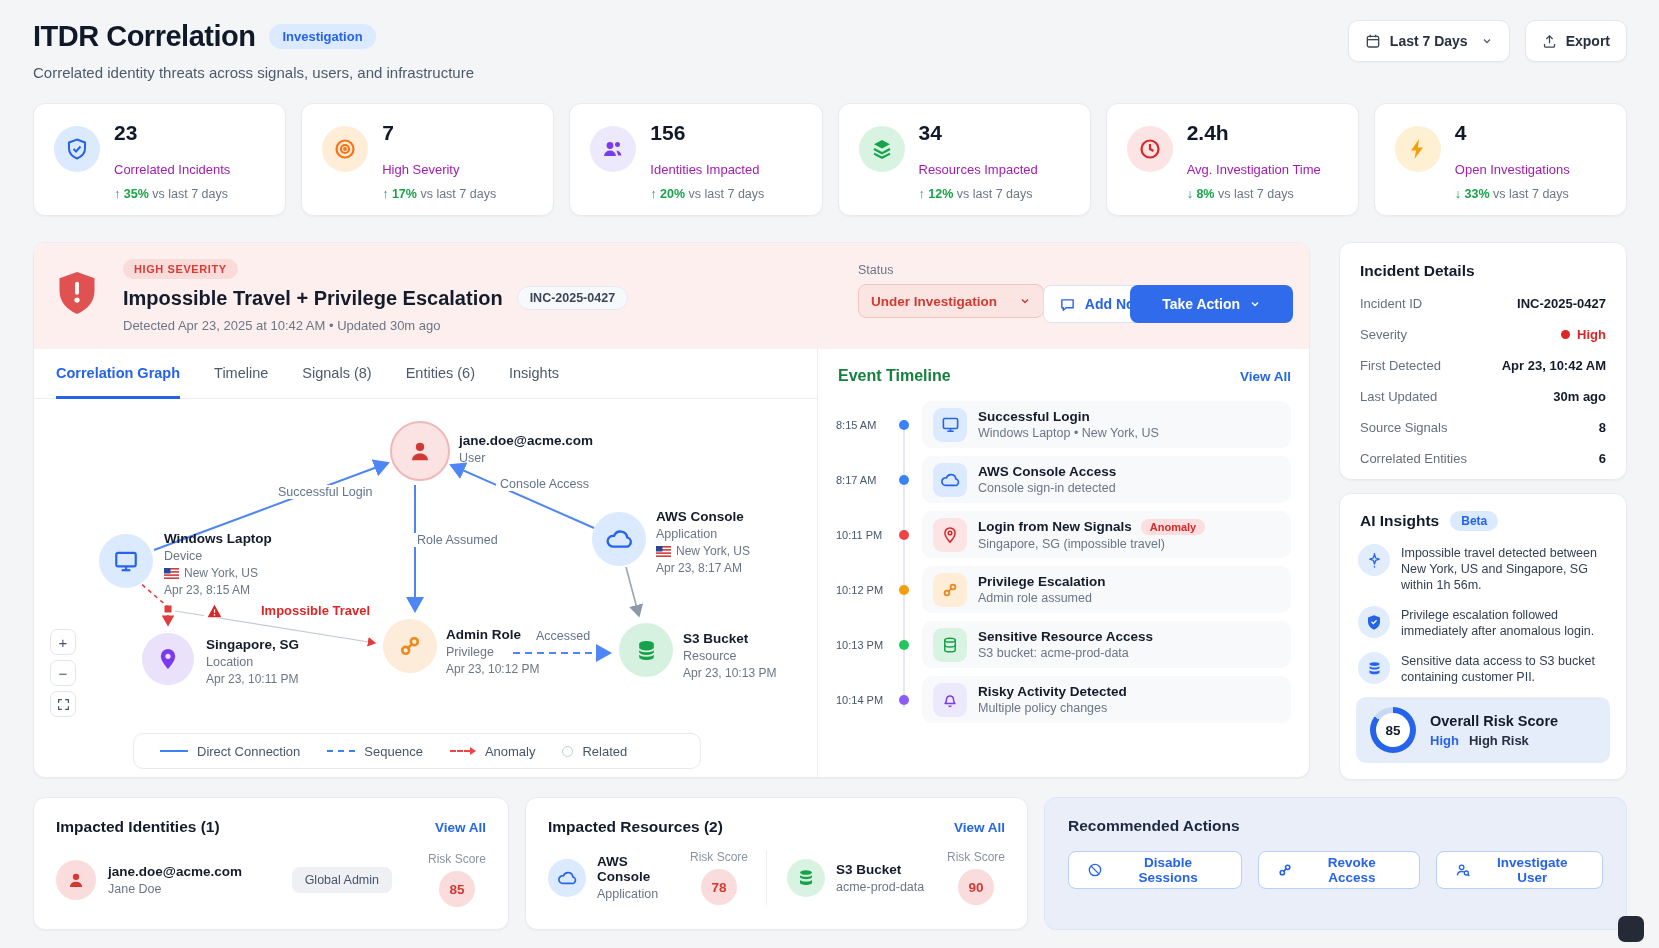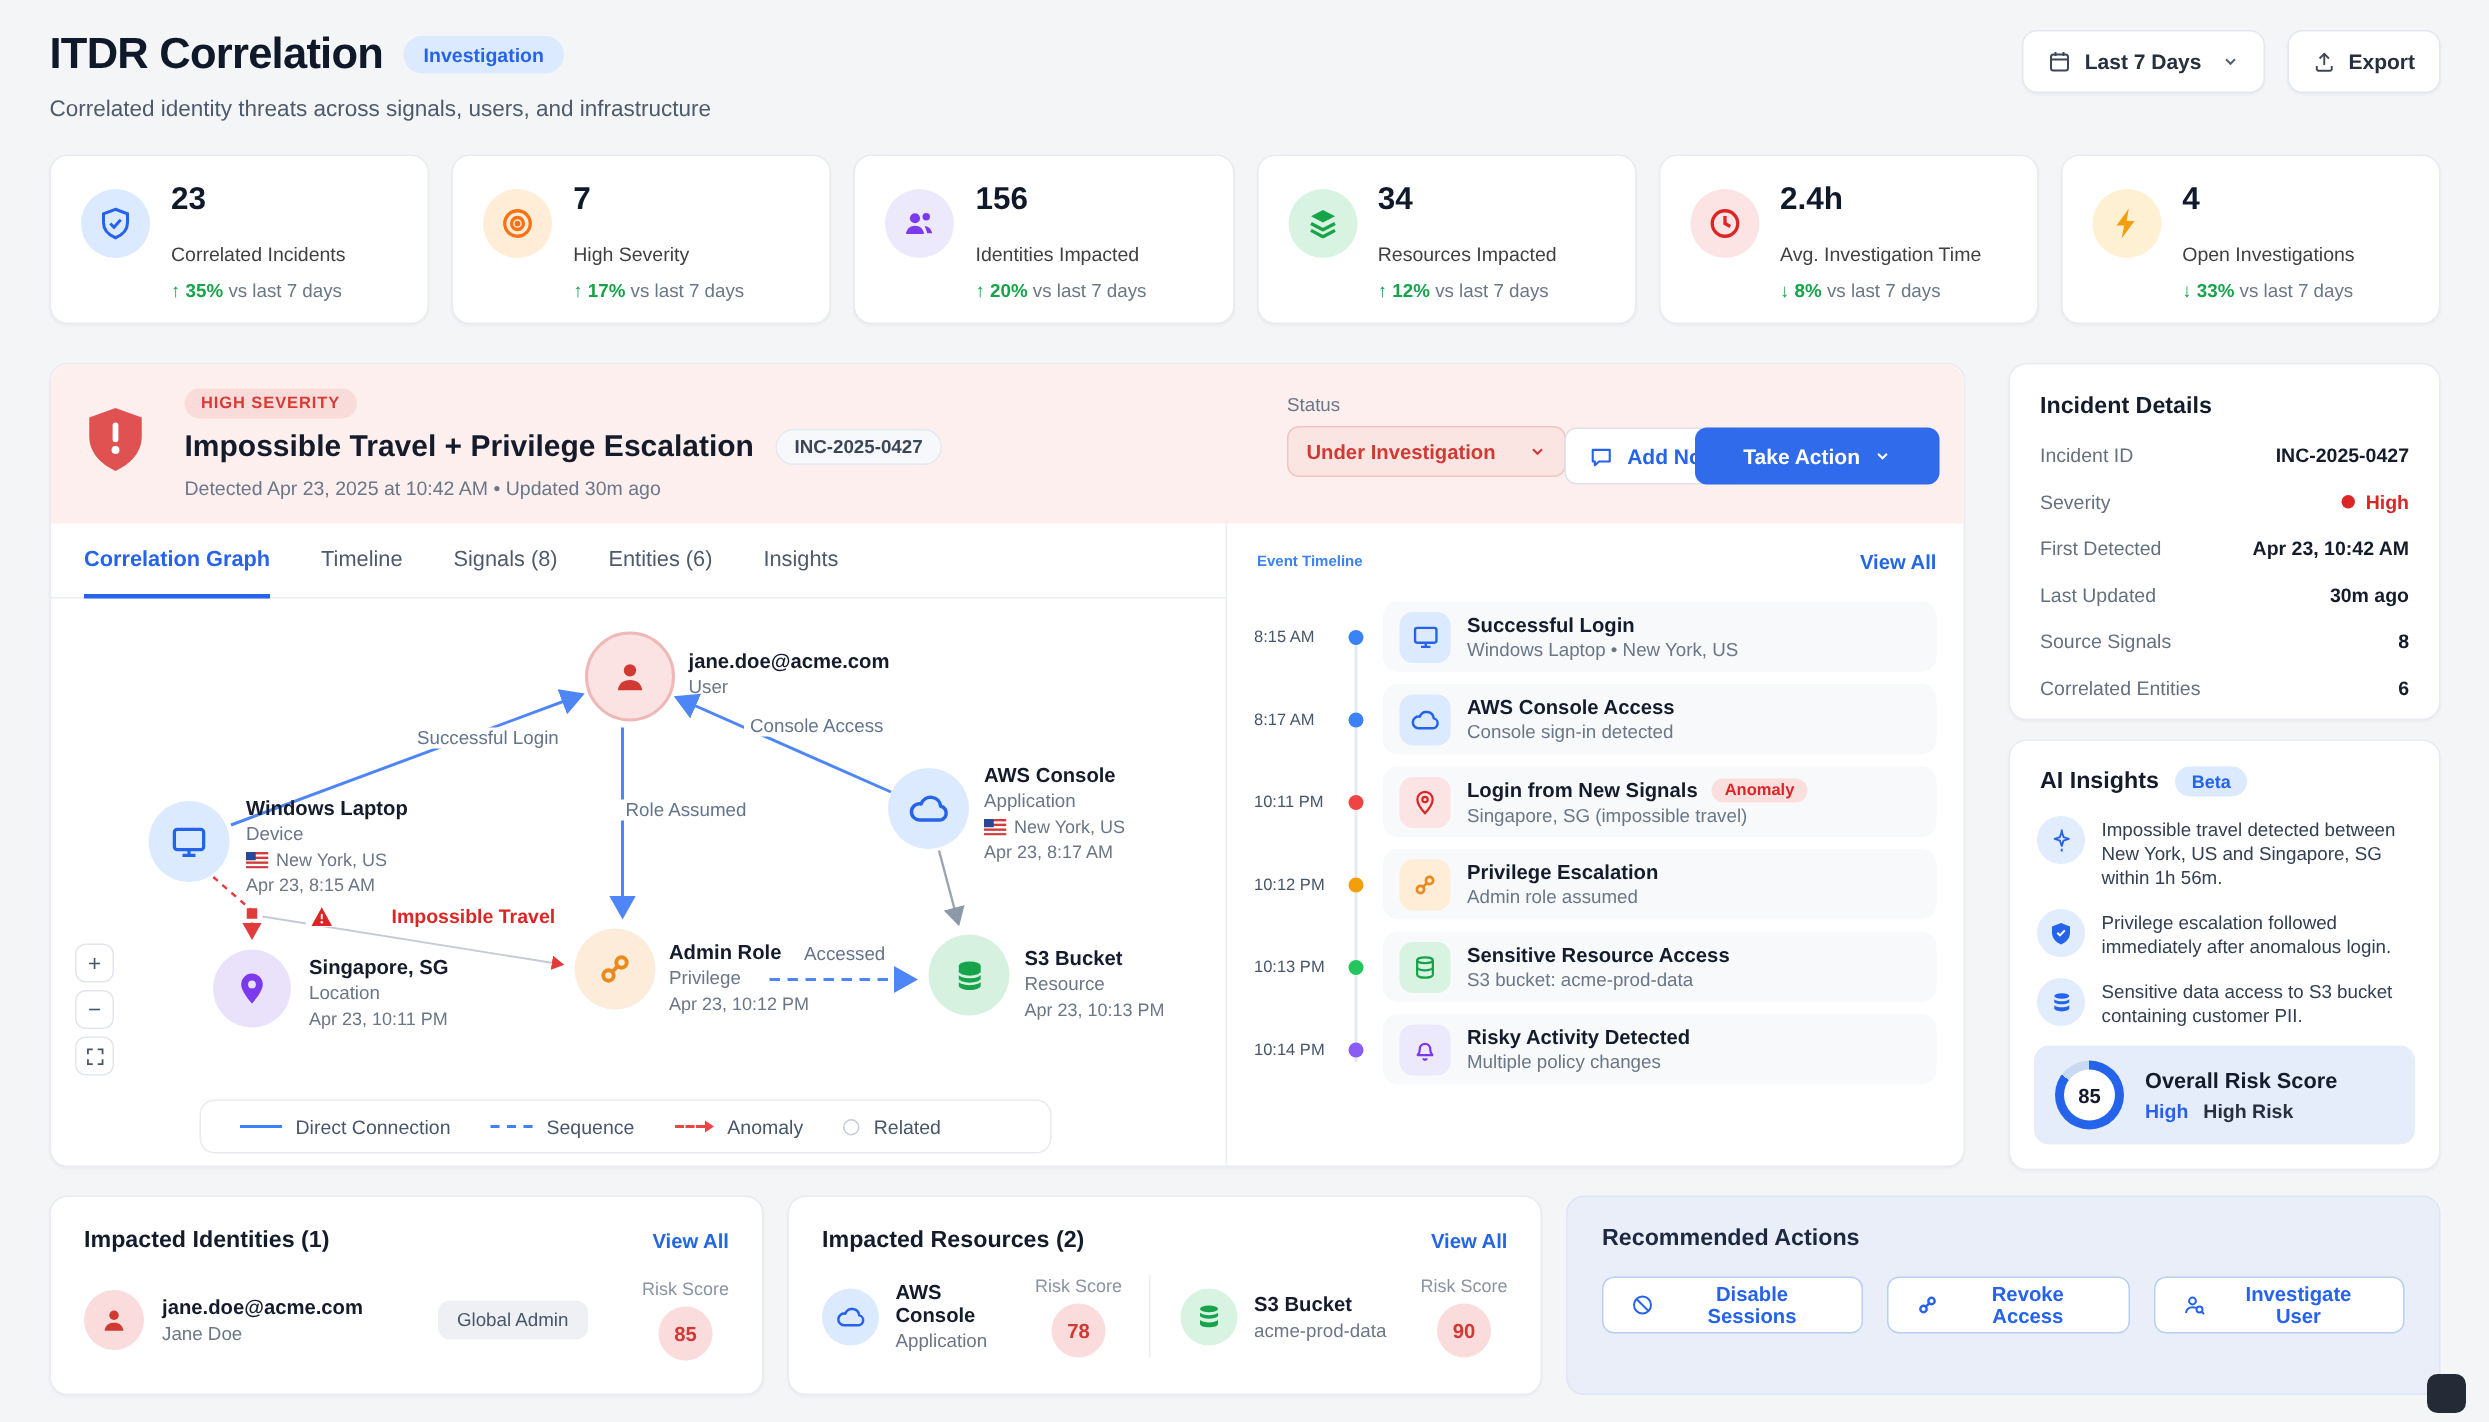--- a/index.html
+++ b/index.html
@@ -29,21 +29,21 @@
   .top-actions { display:flex; gap:15px; }
   .tbtn { display:flex; align-items:center; gap:9px; height:42px; padding:0 16px; background:#fff; border:1px solid #e3e7ee; border-radius:10px; font-size:14px; font-weight:bold; color:#26303f; box-shadow:0 1px 2px rgba(16,24,40,.04); cursor:pointer; }
   .tbtn .chev { margin-left:4px; }
 
   
   .stats { position:absolute; left:33px; top:103px; width:1594px; height:113px; display:grid; grid-template-columns:repeat(6,1fr); gap:15px; }
   .stat { background:#fff; border:1px solid #e9ebf0; border-radius:12px; padding:17px 18px 14px 20px; box-shadow:0 1px 2px rgba(16,24,40,.04); }
   .stat-top { display:flex; align-items:center; gap:14px; }
   .stat-ic { width:46px; height:46px; border-radius:50%; display:flex; align-items:center; justify-content:center; flex:0 0 46px; }
   .stat-val { font-size:21px; font-weight:bold; color:#10192a; }
-  .stat-lbl { font-size:13px; color:#404040; margin-top:17px; }
+  .stat-lbl { font-size:13px; color:#a21caf; margin-top:17px; }
   .stat-chg { margin-left:60px; margin-top:10px; font-size:12.5px; color:#6b7686; }
   .stat-chg b { color:#17a34a; font-weight:bold; }
   .ic-blue { background:#dbeafe; color:#2563eb; }
   .ic-orange { background:#ffedd8; color:#f97316; }
   .ic-purple { background:#ede9fc; color:#7c3aed; }
   .ic-green { background:#d9f3e2; color:#17a34a; }
   .ic-red { background:#fde4e4; color:#dc2626; }
   .ic-amber { background:#fef0d2; color:#f59e0b; }
 
   
@@ -92,21 +92,21 @@
   .leg-anom { display:flex; align-items:center; }
   .leg-anom .d { width:20px; border-top:2.5px dashed #ef4444; }
   .leg-anom .a { width:0; height:0; border-left:6px solid #ef4444; border-top:4px solid transparent; border-bottom:4px solid transparent; }
   .leg-circ { width:11px; height:11px; border:1.6px solid #c2ccd8; border-radius:50%; }
   .zoomctl { position:absolute; left:16px; top:230px; display:flex; flex-direction:column; gap:5px; }
   .zbtn { width:26px; height:26px; background:#fff; border:1px solid #e2e6ec; border-radius:7px; display:flex; align-items:center; justify-content:center; font-size:15px; color:#47566a; cursor:pointer; }
 
   
   .timeline { flex:1; border-left:1px solid #eaedf1; position:relative; }
   .tl-head { position:absolute; left:20px; right:18px; top:18px; display:flex; justify-content:space-between; align-items:center; }
-  .tl-title { font-size:10px; font-weight:bold; color:#3b82f6; }
+  .tl-title { font-size:16px; font-weight:bold; color:#15803d; }
   .view-all { font-size:13.5px; font-weight:bold; color:#2467e5; cursor:pointer; }
   .tl-list { position:absolute; left:0; right:18px; top:52px; }
   .tl-line { position:absolute; left:85px; top:23px; bottom:23px; width:2px; background:#e6eaf0; }
   .tl-row { position:relative; display:flex; align-items:center; height:47px; margin-bottom:8px; }
   .t-time { width:68px; padding-left:18px; font-size:11px; color:#47566a; flex:0 0 68px; }
   .t-dotc { width:36px; flex:0 0 36px; display:flex; justify-content:center; }
   .t-dot { width:10px; height:10px; border-radius:50%; position:relative; z-index:1; }
   .t-card { flex:1; background:#f7f9fb; border-radius:10px; height:47px; display:flex; align-items:center; gap:11px; padding:0 11px; cursor:pointer; }
   .t-ic { width:34px; height:34px; border-radius:9px; display:flex; align-items:center; justify-content:center; flex:0 0 34px; }
   .t-title { font-size:13.5px; font-weight:bold; color:#141c2c; display:flex; align-items:center; gap:9px; }

